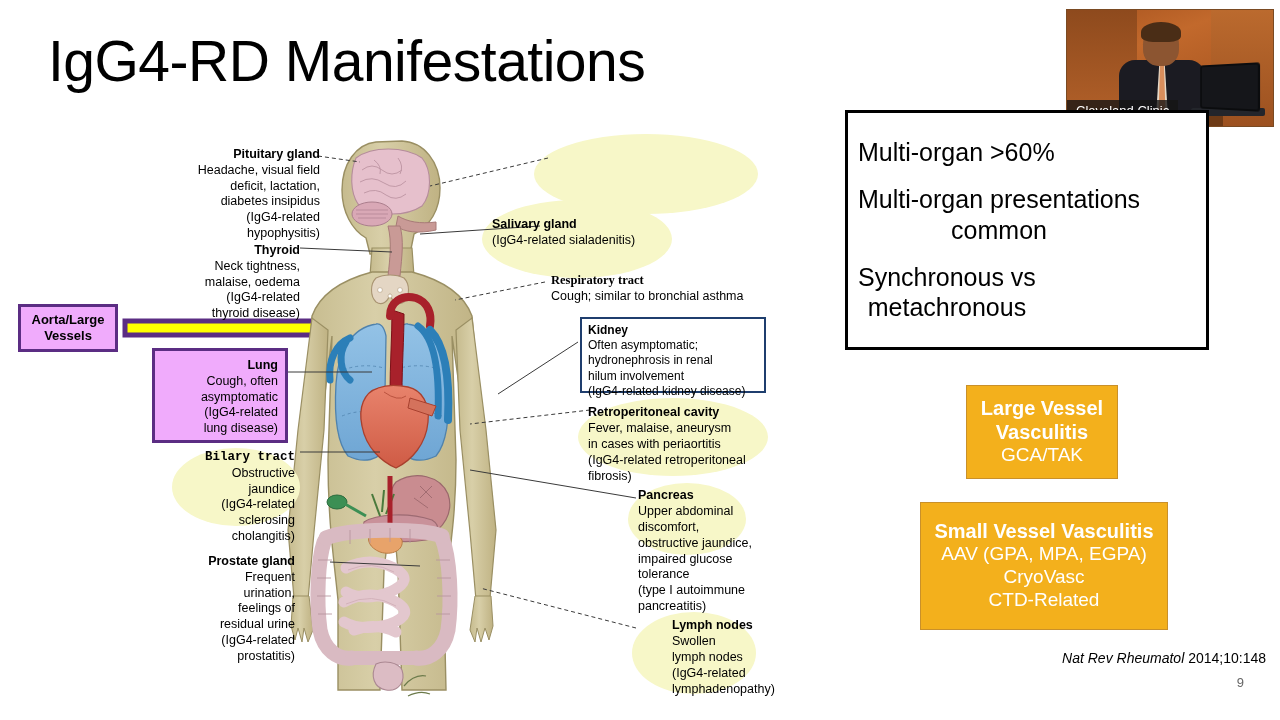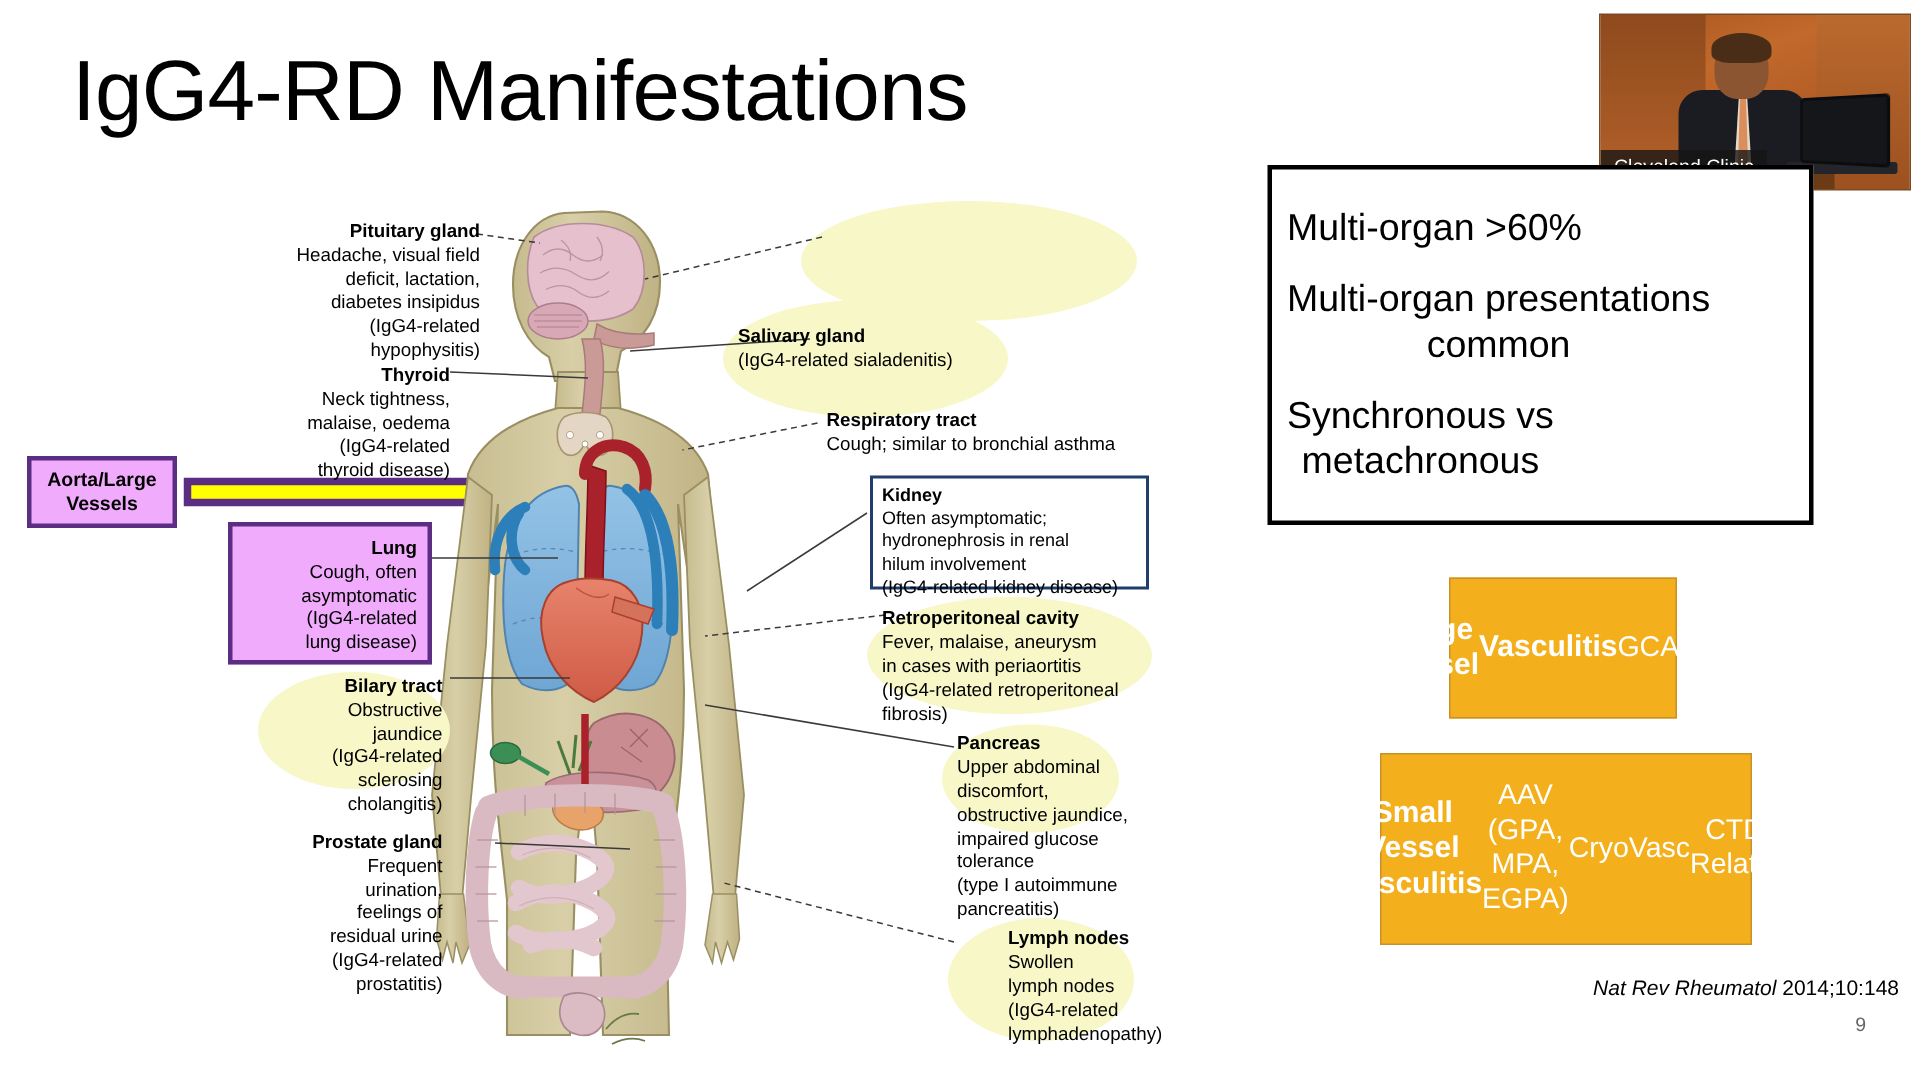--- a/index.html
+++ b/index.html
@@ -58,21 +58,21 @@
     display: flex; flex-direction: column; align-items: flex-start;
     justify-content: space-evenly; padding: 8px 10px;
   }
   #multiorgan-box .line {
     text-align: center; font-size: 25px; color: #000; line-height: 1.22;
   }
 
   
   .orange-box {
     position: absolute; background: #F3B01C; border: 1px solid #c9902a;
-    color: #fff; text-align: center; display: flex; flex-direction: row;
+    color: #fff; text-align: center; display: flex; flex-direction: column;
     align-items: center; justify-content: center; padding: 6px 8px;
   }
   #lvv-box { left: 966px; top: 385px; width: 152px; height: 94px; }
   #svv-box { left: 920px; top: 502px; width: 248px; height: 128px; }
   .orange-box .ob-title { font-size: 20px; font-weight: bold; line-height: 1.16; }
   .orange-box .ob-line  { font-size: 19px; font-weight: 400; line-height: 1.2; }
 
   
   #citation {
     position: absolute; right: 14px; top: 650px; font-size: 14px; color: #000;
@@ -396,21 +396,21 @@
   <div class="callout c-left" style="left:160px; top:358px; width:118px; font-size:12.5px; line-height:1.26;">
     <div class="ctext" style="font-weight:bold;">Lung</div>
     <div class="ctext">Cough, often</div>
     <div class="ctext">asymptomatic</div>
     <div class="ctext">(IgG4-related</div>
     <div class="ctext">lung disease)</div>
   </div>
 
   <div class="ell" style="left:172px; top:448px; width:128px; height:78px;"></div>
   <div class="callout c-left" style="left:175px; top:450px; width:120px; font-size:12.5px; line-height:1.26;">
-    <div class="ctext" style="font-weight:bold;">Bilary tract</div>
+    <div class="ctext" style="font-weight:bold;font-family:Liberation Mono, monospace;">Bilary tract</div>
     <div class="ctext">Obstructive</div>
     <div class="ctext">jaundice</div>
     <div class="ctext">(IgG4-related</div>
     <div class="ctext">sclerosing</div>
     <div class="ctext">cholangitis)</div>
   </div>
 
   <div class="callout c-left" style="left:160px; top:554px; width:135px; font-size:12.5px; line-height:1.26;">
     <div class="ctext" style="font-weight:bold;">Prostate gland</div>
     <div class="ctext">Frequent</div>
@@ -423,21 +423,21 @@
 
   <div class="ell" style="left:534px; top:134px; width:224px; height:80px;"></div>
 
   <div class="ell" style="left:482px; top:200px; width:190px; height:78px;"></div>
   <div class="callout c-right" style="left:492px; top:216px; width:290px; font-size:12.5px; line-height:1.28;">
     <div class="ctext" style="font-weight:bold;">Salivary gland</div>
     <div class="ctext">(IgG4-related sialadenitis)</div>
   </div>
 
   <div class="callout c-right" style="left:551px; top:272px; width:260px; font-size:12.5px; line-height:1.28;">
-    <div class="ctext" style="font-weight:bold;">Respiratory tract</div>
+    <div class="ctext" style="font-weight:bold;font-family:Liberation Serif, serif;">Respiratory tract</div>
     <div class="ctext">Cough; similar to bronchial asthma</div>
   </div>
 
   <div id="kidney-box">
     <div class="callout c-right" style="position:static; font-size:12px; line-height:1.27;">
       <div class="ctext" style="font-weight:bold;">Kidney</div>
       <div class="ctext">Often asymptomatic;</div>
       <div class="ctext">hydronephrosis in renal</div>
       <div class="ctext">hilum involvement</div>
       <div class="ctext">(IgG4-related kidney disease)</div>

